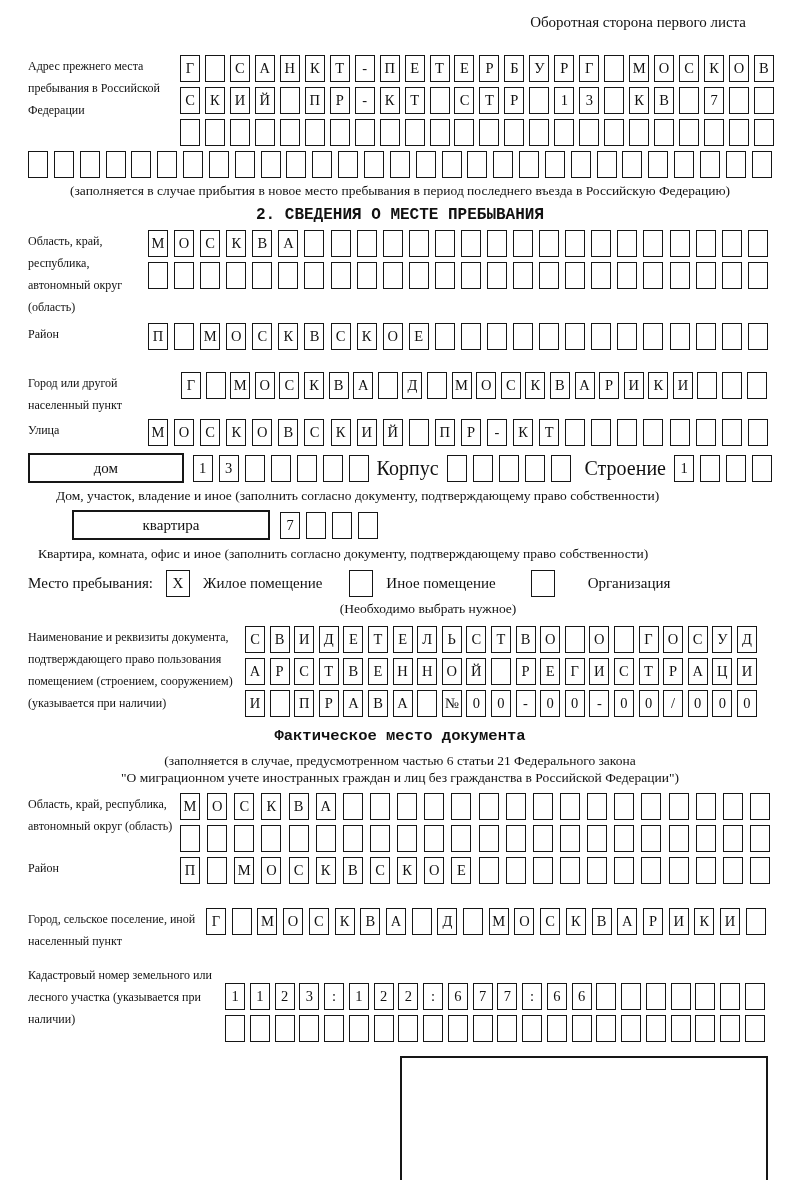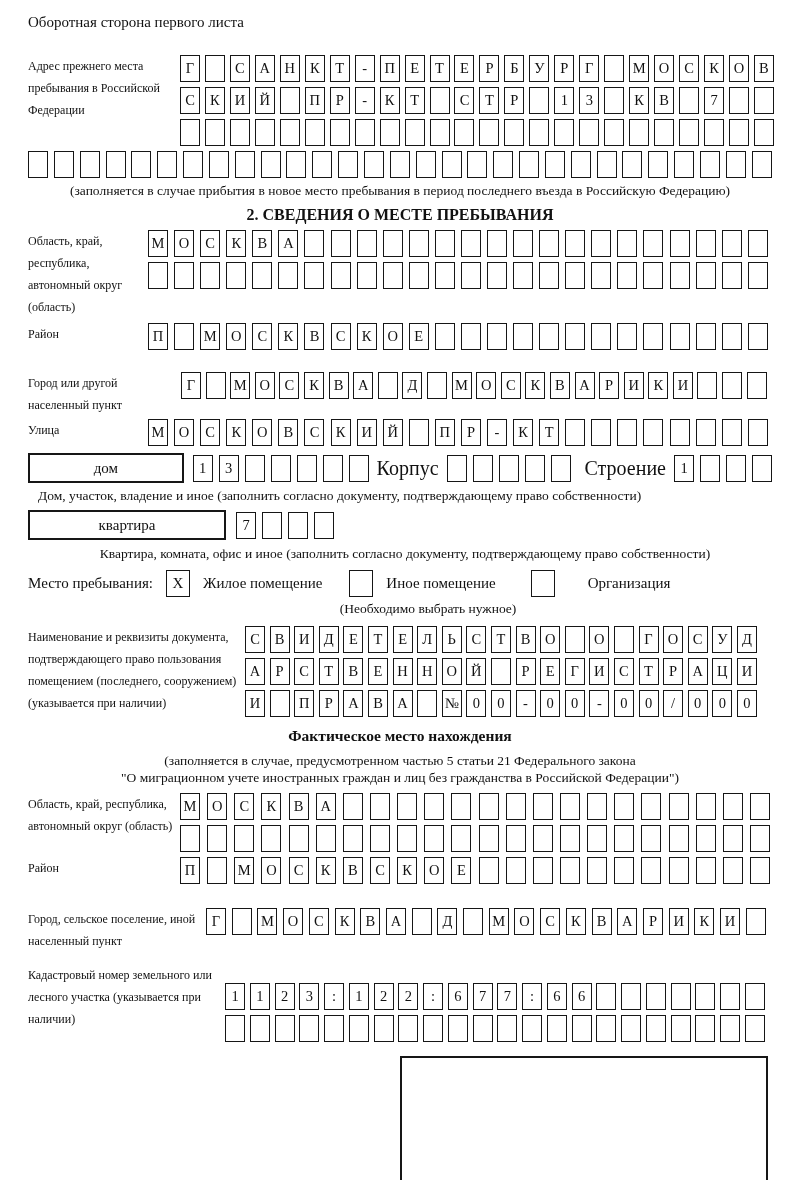--- a/index.html
+++ b/index.html
@@ -2,21 +2,21 @@
 <html lang="ru"><head>
 <meta charset="utf-8">
 <style>
   html,body{margin:0;padding:0;}
   body{
     width:800px;height:1180px;background:#ffffff;color:#111;
     font-family:"Liberation Serif","DejaVu Serif",serif;
     overflow:hidden;position:relative;
   }
   .page{padding:14px 28px 0 28px;}
-  .header-note{font-size:15px;padding-right:26px;}
+  .header-note{text-align:right;font-size:15px;padding-right:26px;}
 
   
   .frow{display:flex;align-items:flex-start;}
   .flabel{font-size:12px;line-height:22px;flex:0 0 auto;}
   .stack > .cells{margin-bottom:5px;}
   .cells{display:flex;justify-content:space-between;}
   .cell{
     flex:0 0 20px;width:20px;height:27px;box-sizing:border-box;
     border:1.8px solid #161616;background:#fff;
     display:flex;align-items:center;justify-content:center;
@@ -36,21 +36,21 @@
   .lw-top{width:152px;}
   .lw-s2{width:120px;}
   .lw-s2city{width:153px;}
   .lw-doc{width:217px;}
   .lw-fact{width:152px;}
   .lw-factcity{width:178px;}
   .lw-kad{width:197px;}
 
   .caption{font-size:13.5px;line-height:17px;}
   .caption-center{text-align:center;}
-  .sec-title{font-weight:bold;font-size:16px;text-align:center;}
+  .sec-title{font-weight:bold;font-size:16px;text-align:center;font-family:Liberation Mono, monospace;}
 
   .wide-box{
     box-sizing:border-box;border:2px solid #161616;height:30px;
     display:flex;align-items:center;justify-content:center;font-size:15px;
   }
   .house-row,.apt-row{display:flex;align-items:center;}
   .cells-gap{display:flex;gap:6px;}
   .cells-gap .cell{flex:0 0 20px;}
   .inline-label{font-size:20px;padding:0 8px;white-space:nowrap;}
 
@@ -362,46 +362,46 @@
         <span class="cell"></span>
       </div>
     <div class="inline-label" style="padding-left:14px;">Строение</div>
     <div class="cells-gap">
         <span class="cell">1</span>
         <span class="cell"></span>
         <span class="cell"></span>
         <span class="cell"></span>
       </div>
   </div>
-  <div class="caption" style="margin-top:4px;margin-left:10px;font-family:Liberation Serif, serif;">Дом, участок, владение и иное (заполнить согласно документу, подтверждающему право собственности)</div>
+  <div class="caption" style="margin-top:4px;margin-left:28px;font-family:Liberation Serif, serif;">Дом, участок, владение и иное (заполнить согласно документу, подтверждающему право собственности)</div>
 
   <div class="apt-row" style="margin-top:6px;">
-    <div class="wide-box" style="width:198px;">квартира</div>
+    <div class="wide-box" style="width:198px;margin-left:44px;">квартира</div>
     <div class="cells-gap" style="margin-left:10px;">
         <span class="cell">7</span>
         <span class="cell"></span>
         <span class="cell"></span>
         <span class="cell"></span>
       </div>
   </div>
-  <div class="caption" style="margin-top:5px;margin-left:10px;text-align:center;">Квартира, комната, офис и иное (заполнить согласно документу, подтверждающему право собственности)</div>
+  <div class="caption" style="margin-top:5px;margin-left:10px;">Квартира, комната, офис и иное (заполнить согласно документу, подтверждающему право собственности)</div>
 
   <div class="stay-row" style="margin-top:8px;">
     <span>Место пребывания:</span>
     <span class="checkbox">X</span>
     <span>Жилое помещение</span>
     <span class="checkbox" style="margin-left:14px;"></span>
     <span>Иное помещение</span>
     <span class="checkbox" style="margin-left:22px;"></span>
     <span style="margin-left:20px;">Организация</span>
   </div>
   <div class="caption" style="margin-top:3px;margin-left:200px;width:400px;text-align:center;">(Необходимо выбрать нужное)</div>
 
   <div class="frow" style="margin-top:9px;">
-    <div class="flabel lw-doc">Наименование и реквизиты документа, подтверждающего право пользования помещением (последнего, сооружением) (указывается при наличии)</div>
+    <div class="flabel lw-doc">Наименование и реквизиты документа, подтверждающего право пользования помещением (строением, сооружением) (указывается при наличии)</div>
     <div class="stack">
       <div class="cells w-doc">
           <span class="cell">С</span>
           <span class="cell">В</span>
           <span class="cell">И</span>
           <span class="cell">Д</span>
           <span class="cell">Е</span>
           <span class="cell">Т</span>
           <span class="cell">Е</span>
           <span class="cell">Л</span>
@@ -461,22 +461,22 @@
           <span class="cell">0</span>
           <span class="cell">0</span>
           <span class="cell">/</span>
           <span class="cell">0</span>
           <span class="cell">0</span>
           <span class="cell">0</span>
         </div>
     </div>
   </div>
 
-  <div class="sec-title" style="margin-top:10px;font-size:15.5px;">Фактическое место нахождения</div>
-  <div class="caption caption-center" style="margin-top:7px;">(заполняется в случае, предусмотренном частью 5 статьи 21 Федерального закона</div>
+  <div class="sec-title" style="margin-top:10px;font-size:15.5px;">Фактическое место документа</div>
+  <div class="caption caption-center" style="margin-top:7px;">(заполняется в случае, предусмотренном частью 6 статьи 21 Федерального закона</div>
   <div class="caption caption-center">"О миграционном учете иностранных граждан и лиц без гражданства в Российской Федерации")</div>
 
   <div class="frow" style="margin-top:7px;">
     <div class="flabel lw-fact">Область, край, республика, автономный округ (область)</div>
     <div class="stack">
       <div class="cells w-fact">
           <span class="cell">М</span>
           <span class="cell">О</span>
           <span class="cell">С</span>
           <span class="cell">К</span>

